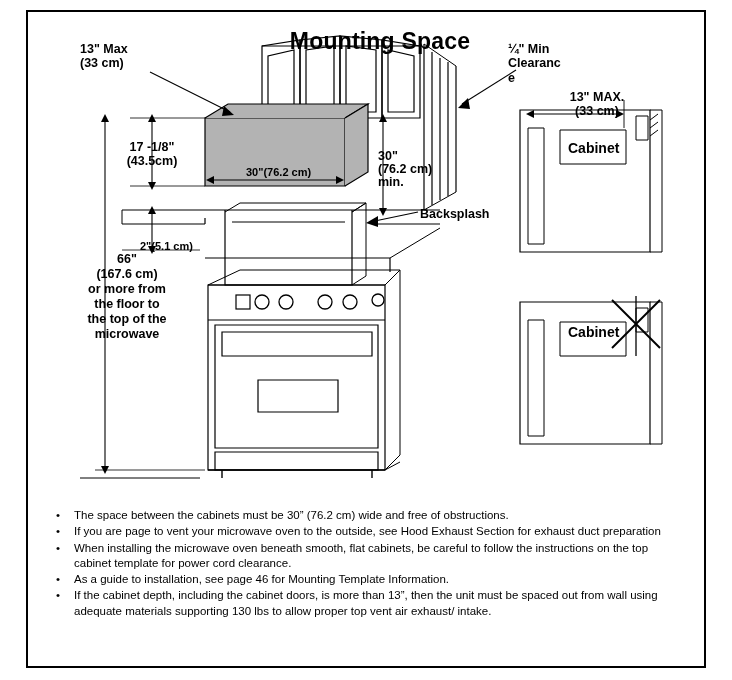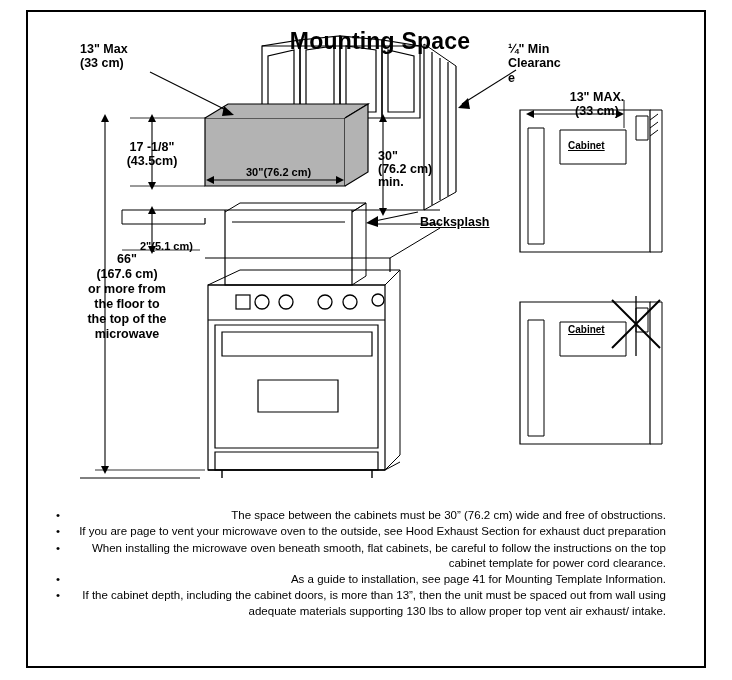--- a/index.html
+++ b/index.html
@@ -49,44 +49,42 @@
     position: absolute;
     font-size: 12.5px;
     font-weight: bold;
     line-height: 1.15;
     white-space: pre-line;
   }
   .lbl.small {
     font-size: 11px;
   }
   .lbl.tiny {
-    font-size: 10px;
+    font-size: 14px;
     font-weight: bold;
-    text-decoration: underline;
   }
   .notes {
     position: absolute;
     left: 56px;
     top: 508px;
     width: 610px;
     font-size: 11.5px;
     line-height: 1.33;
   }
   .note-row {
     display: flex;
     margin-bottom: 1px;
   }
   .note-bullet {
     width: 18px;
     flex: 0 0 18px;
     text-align: left;
   }
   .note-text {
     flex: 1;
-    text-align: right;
   }
 </style>
 </head>
 <body>
 
 <div id="page">
 
   <div class="frame"></div>
 
   <div class="title">Mounting Space</div>
@@ -229,21 +227,21 @@
 (43.5cm)</div>
 
   <div class="lbl small" style="left:246px; top:166px;">30"(76.2 cm)</div>
 
   <div class="lbl" style="left:378px; top:150px; width:70px; line-height:1.05;">30"
 (76.2 cm)
 min.</div>
 
   <div class="lbl small" style="left:140px; top:240px;">2"(5.1 cm)</div>
 
-  <div class="lbl" style="left:420px; top:215px;text-decoration:underline;">Backsplash</div>
+  <div class="lbl" style="left:420px; top:207px;">Backsplash</div>
 
   <div class="lbl" style="left:62px; top:252px; width:130px; text-align:center; line-height:1.2;">66"
 (167.6 cm)
 or more from
 the floor to
 the top of the
 microwave</div>
 
   <div class="lbl" style="left:542px; top:90px; width:110px; text-align:center; line-height:1.15;">13" MAX.
 (33 cm)</div>
@@ -260,21 +258,21 @@
     <div class="note-row">
       <span class="note-bullet">•</span>
       <span class="note-text">If you are page to vent your microwave oven to the outside, see Hood Exhaust Section for exhaust duct preparation</span>
     </div>
     <div class="note-row">
       <span class="note-bullet">•</span>
       <span class="note-text">When installing the microwave oven beneath smooth, flat cabinets, be careful to follow the instructions on the top cabinet template for power cord clearance.</span>
     </div>
     <div class="note-row">
       <span class="note-bullet">•</span>
-      <span class="note-text">As a guide to installation, see page 41 for Mounting Template Information.</span>
+      <span class="note-text">As a guide to installation, see page 46 for Mounting Template Information.</span>
     </div>
     <div class="note-row">
       <span class="note-bullet">•</span>
       <span class="note-text">If the cabinet depth, including the cabinet doors, is more than 13”, then the unit must be spaced out from wall using adequate materials supporting 130 lbs to allow proper top vent air exhaust/ intake.</span>
     </div>
   </div>
 
 </div>
 
 </body></html>

